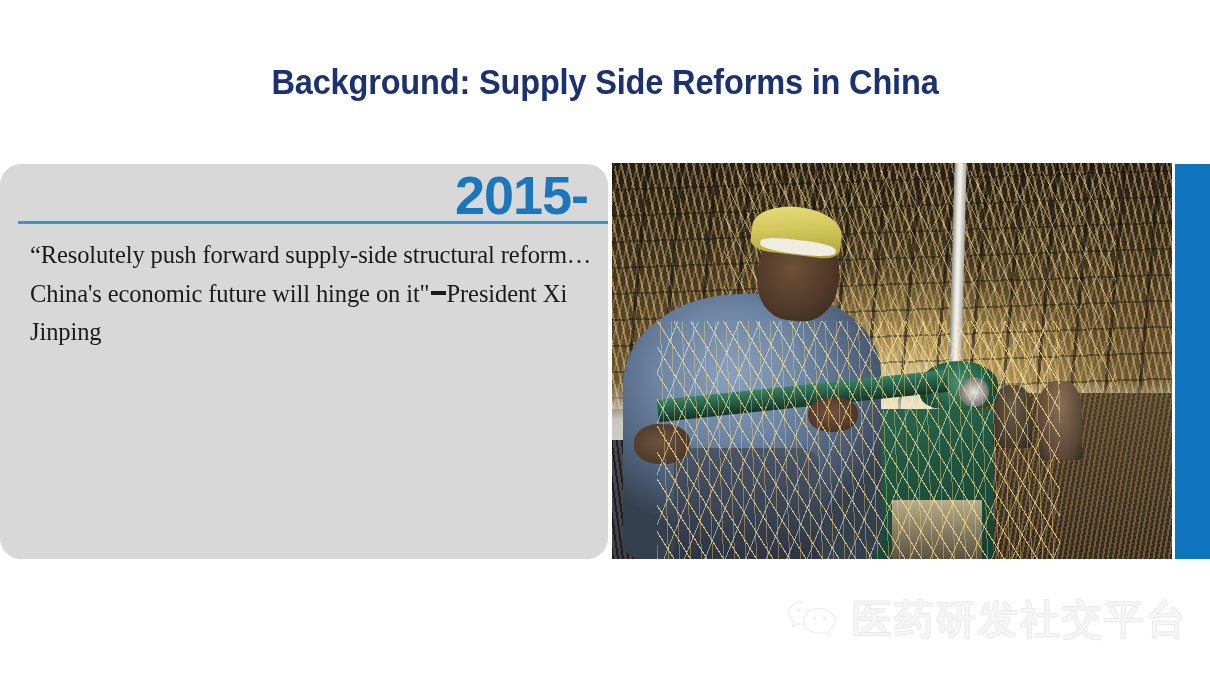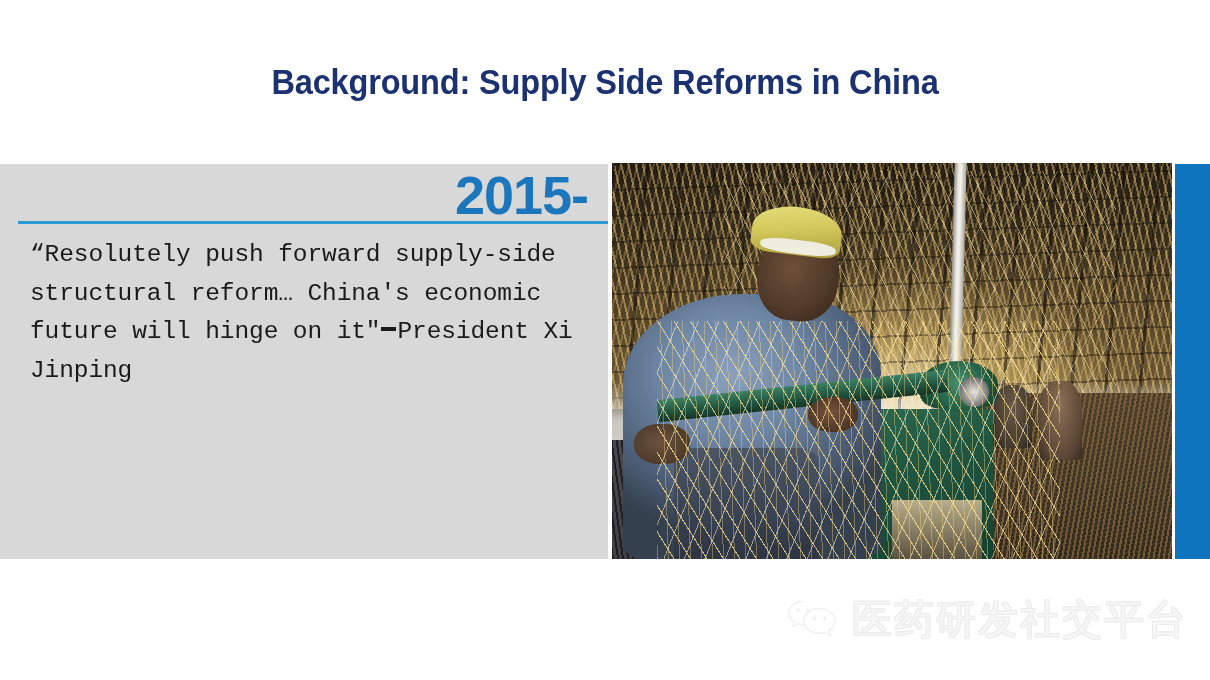--- a/index.html
+++ b/index.html
@@ -32,20 +32,21 @@
   }
 
   
   #content-panel {
     position: absolute;
     left: 0;
     top: 164px;
     width: 608px;
     height: 395px;
     background: #d8d8d8;
+    border-radius: 21px;
   }
 
   #year-heading {
     position: absolute;
     left: 0;
     top: 4px;
     width: 588px;
     text-align: right;
     font-size: 54px;
     font-weight: bold;
@@ -64,21 +65,21 @@
     background: #2e9bd6;
   }
 
   .body-para {
     position: absolute;
     left: 30px;
     width: 575px;
     font-size: 24.5px;
     color: #1a1a1a;
     line-height: 38.5px;
-    font-family: Liberation Mono, monospace;
+    font-family: Liberation Serif, serif;
     letter-spacing: -0.1px;
   }
   #quote-para { top: 72px; }
   #explain-para { top: 218px; }
 
   .dash-glyph {
     display: inline-block;
     width: 15px;
     height: 4px;
     background: #1a1a1a;

